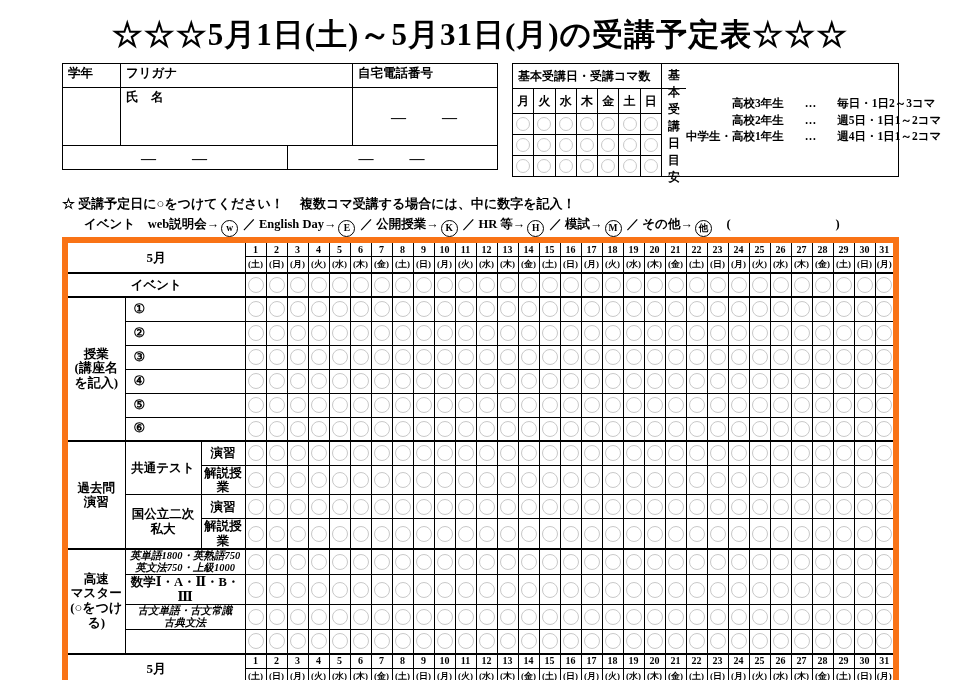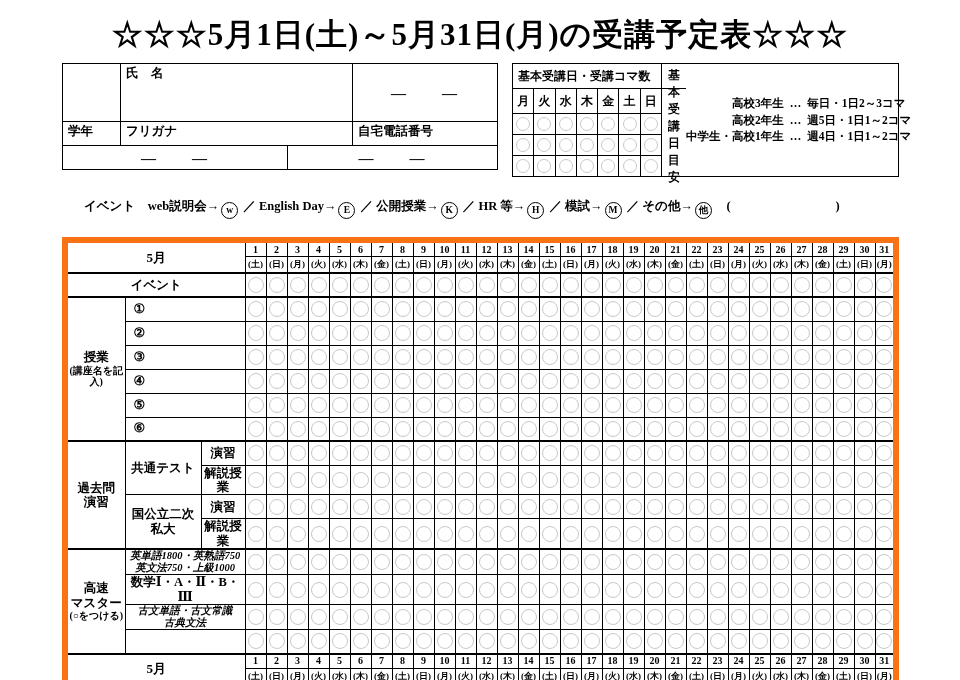--- a/index.html
+++ b/index.html
@@ -22,67 +22,67 @@
   .basic{position:absolute;left:512px;top:63px;display:flex;align-items:stretch;}
   .mini{table-layout:fixed;padding-left:32px;}
   .mini td{border:1.5px solid #000;text-align:center;vertical-align:middle;padding:0;}
   .mini .mini-title{font-size:12px;text-align:left;padding:3px 5px;height:18px;}
   .mini .wd{font-size:12px;height:24px;}
   .mini .wc{height:20px;line-height:0;}
   .circ-sm{display:inline-block;width:12px;height:12px;border:1.5px solid #c9c9c9;border-radius:50%;}
   .guide{width:236px;border:1.5px solid #000;border-left:none;display:flex;flex-direction:row;}
   .guide-title{font-size:12px;padding:3px 6px;border-bottom:1.5px solid #000;height:18px;box-sizing:content-box;}
   .guide-body{flex:1;display:grid;grid-template-columns:max-content max-content max-content;
-    column-gap:6px;align-content:center;justify-content:center;font-size:11.5px;line-height:1.45;}
+    column-gap:21px;align-content:center;justify-content:center;font-size:11.5px;line-height:1.45;}
   .guide-body .who{text-align:right;}
   
   .instr{position:absolute;left:62px;top:195px;width:840px;}
   .instr .l1{font-size:13px;white-space:pre;}
   .instr .l2{font-size:12.5px;margin-top:3px;padding-left:22px;white-space:nowrap;}
   .code{display:inline-flex;align-items:center;justify-content:center;width:15px;height:15px;
     border:1.5px solid #000;border-radius:50%;font-size:9.5px;line-height:1;margin:0 2px;vertical-align:-3px;}
   .gap{display:inline-block;width:105px;}
   
   .cal{position:absolute;left:62px;top:237px;table-layout:fixed;width:831px;border:6px solid #f97316;}
   .cal td{border:1px solid #000;padding:0;vertical-align:middle;text-align:center;overflow:hidden;}
   .cal tr.sect>td{border-top:2px solid #000;}
   .cal .dnum{font-size:10px;height:13px;line-height:1;}
   .cal .dday{font-size:9px;height:15px;line-height:1;}
   .cal .month{font-size:13px;}
   .cal .br{height:24px;}
   .cal .lab{font-size:12.5px;line-height:1.15;text-align:center;}
   .cal .lab.l{text-align:left;padding-left:8px;font-size:13px;}
   .cal .lab.small{font-size:10.5px;font-style:italic;}
-  .cal .tiny{font-size:10px;}
+  .cal .tiny{font-size:13px;}
   .cal .cc{line-height:0;}
   .circ{display:inline-block;width:14px;height:14px;border:1.5px solid #c9c9c9;border-radius:50%;}
 </style>
 </head>
 <body>
 
 <div class="title">☆☆☆5月1日(土)～5月31日(月)の受講予定表☆☆☆</div>
 
 <table class="form">
   <colgroup>
       <col style="width:58px">
       <col style="width:167px">
       <col style="width:65px">
       <col style="width:65px">
       <col style="width:80px">
     </colgroup>
   <tbody>
-      <tr style="height:58px">
+      <tr style="height:24px">
+    <td>学年</td>
+    <td colspan="2">フリガナ</td>
+    <td colspan="2">自宅電話番号</td>
+  </tr>
+  <tr style="height:58px">
     <td></td>
     <td colspan="2"><span>氏　名</span></td>
     <td colspan="2" class="vmid"><span class="dash">—　　—</span></td>
-  </tr>
-  <tr style="height:24px">
-    <td>学年</td>
-    <td colspan="2">フリガナ</td>
-    <td colspan="2">自宅電話番号</td>
   </tr>
   <tr style="height:24px">
     <td colspan="2" class="vmid"><span class="dash">—　　—</span></td>
     <td colspan="3" class="vmid"><span class="dash">—　　—</span></td>
   </tr>
 </tbody>
   </table>
 
 <div class="basic">
   <table class="mini" style="width:150px">
@@ -138,20 +138,21 @@
         <span class="dots">…</span>
         <span class="what">週5日・1日1～2コマ</span>
         <span class="who">中学生・高校1年生</span>
         <span class="dots">…</span>
         <span class="what">週4日・1日1～2コマ</span>
       </div>
   </div>
 </div>
 
 <div class="instr">
+  <div class="l1">☆ 受講予定日に○をつけてください！　 複数コマ受講する場合には、中に数字を記入！</div>
   <div class="l2"><span>イベント　web説明会→</span><span class="code">w</span><span> ／ </span><span>English Day→</span><span class="code">E</span><span> ／ </span><span>公開授業→</span><span class="code">K</span><span> ／ </span><span>HR 等→</span><span class="code">H</span><span> ／ </span><span>模試→</span><span class="code">M</span><span> ／ </span><span>その他→</span><span class="code">他</span><span>　(</span><span class="gap"></span><span>)</span></div>
 </div>
 
 <table class="cal">
   <colgroup>
       <col style="width: 60px;">
       <col style="width: 76px;">
       <col style="width: 44px;">
       <col style="width: 21px;">
       <col style="width: 21px;">

